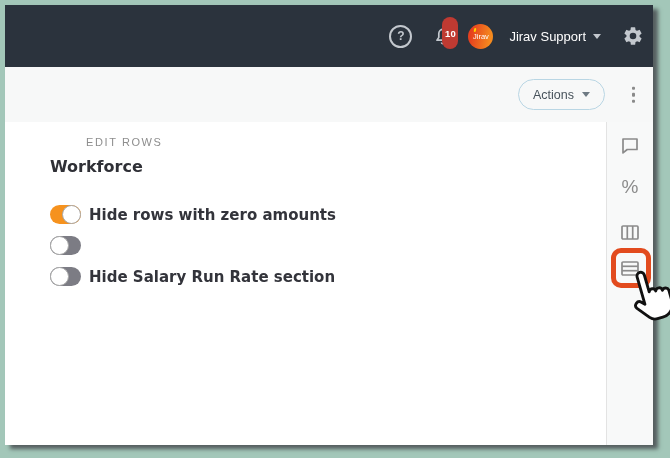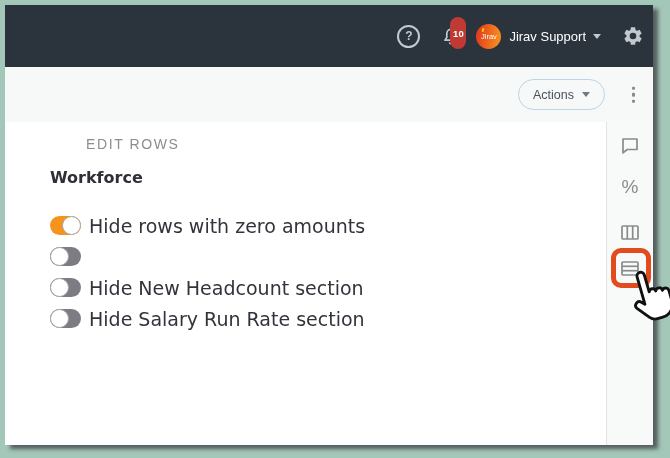--- a/index.html
+++ b/index.html
@@ -15,21 +15,21 @@
         font-size:12px;font-weight:bold;display:flex;align-items:center;justify-content:center;
         margin-right:20px;flex:none;}
   .bellwrap{position:relative;margin-right:14px;flex:none;}
   .bellwrap svg{display:block;}
   .badge{position:absolute;top:-8px;left:10px;min-width:12px;height:32px;border-radius:8px;
          background:#bf3a32;color:#fff;font-size:9.5px;font-weight:bold;display:flex;
          align-items:center;justify-content:center;padding:0 2px;}
   .avatar{width:25px;height:25px;border-radius:50%;
           background:linear-gradient(100deg,#e5401f 15%,#f58a1e 85%);
           color:#fff;font-size:7.5px;display:flex;align-items:center;justify-content:center;
-          margin-right:8px;flex:none;position:relative;}
+          margin-right:16px;flex:none;position:relative;}
   .avatar i{position:absolute;top:4px;left:6px;width:2px;height:4px;background:#ffd200;
             border-radius:1px;transform:rotate(14deg);}
   .username{color:#ffffff;font-size:13px;margin-right:7px;}
   .caret{width:0;height:0;border-left:4px solid transparent;border-right:4px solid transparent;
          border-top:5px solid #c3c8ce;margin-right:21px;}
   .gear svg{display:block;}
 
   
   .actionbar{height:55px;background:#f7f8f8;position:relative;display:flex;align-items:center;
              justify-content:flex-end;padding-right:48px;box-sizing:border-box;}
@@ -38,31 +38,31 @@
         padding:0 14px;gap:8px;cursor:pointer;font-family:inherit;}
   .pill .pcaret{width:0;height:0;border-left:4px solid transparent;
                 border-right:4px solid transparent;border-top:5px solid #6e7a83;}
   .kebab{position:absolute;right:15px;top:50%;transform:translateY(-50%);
          display:flex;flex-direction:column;gap:3px;padding:3px;cursor:pointer;}
   .kebab b{width:3.5px;height:3.5px;background:#8a8a8a;border-radius:1px;}
 
   
   .content{display:flex;height:323px;}
   .panel{width:601px;background:#fff;box-sizing:border-box;padding:14px 0 0 45px;flex:none;}
-  .eyebrow{font-size:14px;letter-spacing:1.6px;color:#8d8d8d;margin:0 0 16px 2px;padding-left:34px;}
+  .eyebrow{font-size:11px;letter-spacing:1.6px;color:#8d8d8d;margin:0 0 9px 2px;padding-left:34px;}
   .ptitle{font-size:16px;font-weight:bold;color:#2f3036;margin:4px 0 29px;
           font-family:"DejaVu Sans",sans-serif;}
   .trow{display:flex;align-items:center;height:19px;margin-bottom:12px;}
   .switch{width:31px;height:19px;border-radius:10px;background:#7c7c84;position:relative;
           flex:none;cursor:pointer;}
   .switch.on{background:#f6921e;}
   .knob{position:absolute;top:0;left:0;width:19px;height:19px;border-radius:50%;
         background:#fff;border:1px solid #a8a8a8;box-sizing:border-box;}
   .switch.on .knob{left:auto;right:0;}
-  .tlabel{margin-left:8px;font-size:19px;font-weight:normal;color:#33343b;
+  .tlabel{margin-left:8px;font-size:15px;font-weight:bold;color:#33343b;
           font-family:"DejaVu Sans",sans-serif;}
 
   
   .sidebar{width:47px;background:#f8f9f9;border-left:1px solid #e3e3e3;position:relative;
            box-sizing:border-box;flex:none;}
   .sicon{position:absolute;left:50%;transform:translateX(-50%);color:#8b8b8b;cursor:pointer;}
   .sicon svg{display:block;}
   .si-comment{top:15px;}
   .si-percent{top:54px;font-size:19px;}
   .si-columns{top:103px;}
@@ -128,26 +128,20 @@
         </div>
         <div class="trow">
           <div class="switch">
               <div class="knob"></div>
             </div>
         </div>
         <div class="trow">
           <div class="switch">
               <div class="knob"></div>
             </div>
-          <span class="tlabel">Hide New Headcount section</span>
-        </div>
-        <div class="trow">
-          <div class="switch">
-              <div class="knob"></div>
-            </div>
           <span class="tlabel">Hide Salary Run Rate section</span>
         </div>
       </main>
 
       <aside class="sidebar">
         <div class="sicon si-comment">
           <svg width="19" height="17" viewBox="0 0 19 17">
             <path d="M2.5 2 h14 v10.5 h-9.8 l-4.2 3.4 z" fill="none" stroke="#8b8b8b" stroke-width="1.7" stroke-linejoin="round"></path>
           </svg>
         </div>

